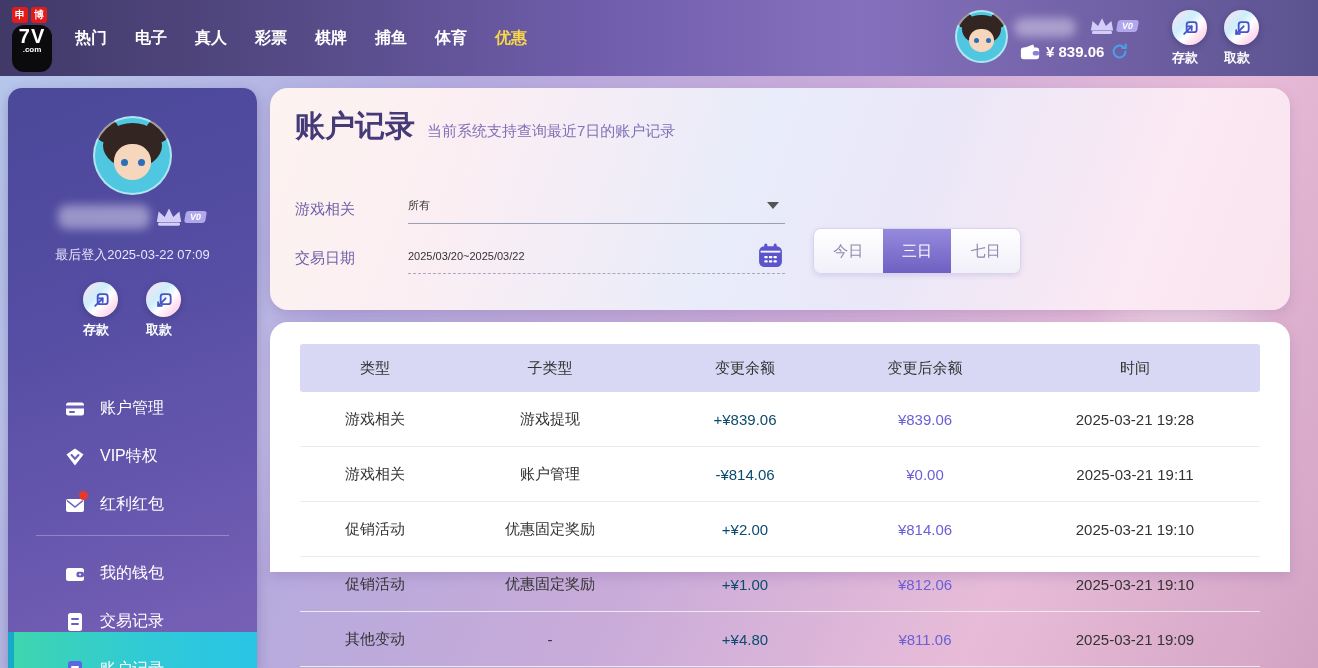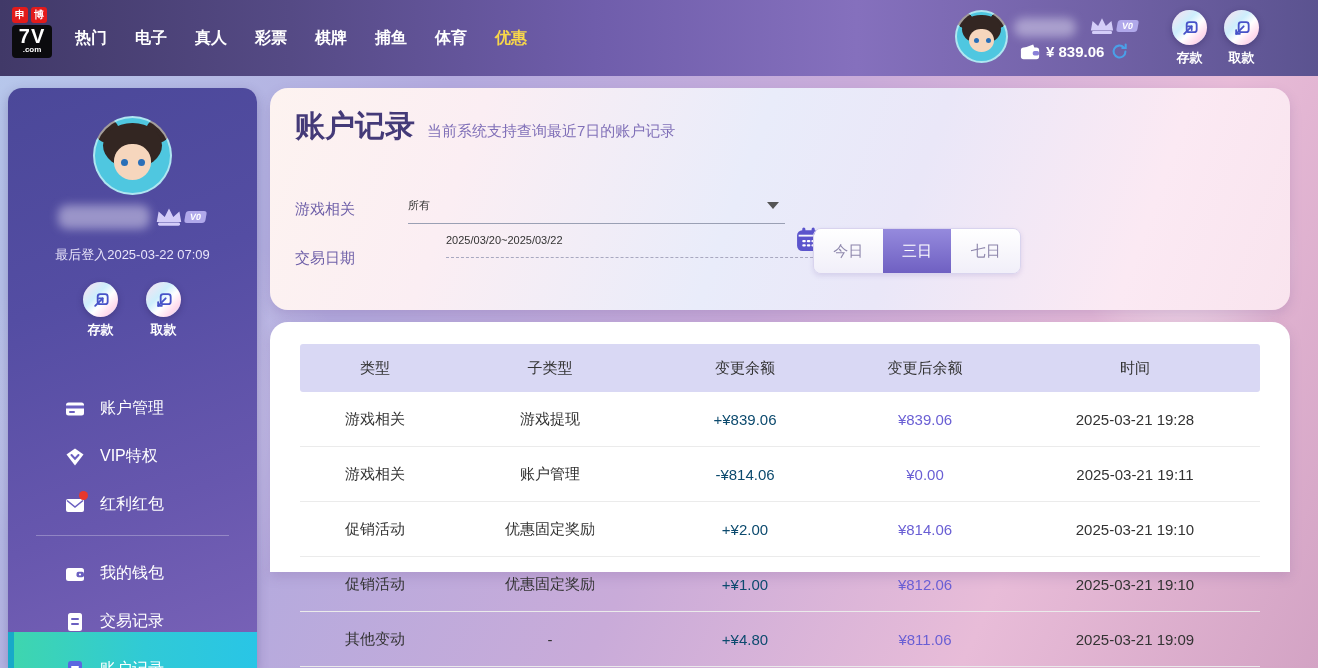--- a/index.html
+++ b/index.html
@@ -14,21 +14,21 @@
   }
   
   .navbar {
     position:absolute; left:0; top:0; width:1318px; height:76px;
     background:linear-gradient(90deg,#413968 0%,#554a85 22%,#6f5dab 45%,#8570bd 65%,#6f60a4 85%,#5b5390 100%);
   }
   .logo { position:absolute; left:12px; top:7px; width:58px; cursor:pointer; }
   .logo-top { display:flex; gap:3px; margin-bottom:2px; }
   .logo-badge { width:16px; height:16px; background:#e31b1b; border-radius:3px; color:#fff;
     font-size:10px; font-weight:bold; display:flex; align-items:center; justify-content:center; }
-  .logo-black { background:#0b0b0e; border-radius:4px; padding:1px 3px 4px; width:40px; text-align:center; }
+  .logo-black { background:#0b0b0e; border-radius:12px; padding:1px 3px 18px; width:40px; text-align:center; }
   .logo-main { color:#fff; font-weight:900; font-size:20px; line-height:20px; letter-spacing:1px; }
   .logo-sub  { color:#fff; font-weight:bold; font-size:8px; line-height:8px; }
   .nav-menu { position:absolute; left:61px; top:0; height:76px; display:flex; align-items:center; }
   .nav-item { color:#fff; font-size:16px; font-weight:bold; padding:0 14px; cursor:pointer; white-space:nowrap; }
   .nav-item.active { color:#f7d64a; }
   
   .avatar { border-radius:50%; overflow:hidden; position:relative;
     background:
       radial-gradient(circle at 16% 17%, #332622 0 13%, transparent 14%),
       radial-gradient(circle at 84% 17%, #332622 0 13%, transparent 14%),
@@ -44,21 +44,21 @@
   .nav-avatar .avatar-eyes { width:5px; height:5px; box-shadow:12px 0 0 #2a6fb8; }
   .blur-name { background:rgba(215,210,235,.55); filter:blur(5px); border-radius:9px; }
   .nav-name { position:absolute; left:1014px; top:18px; width:62px; height:19px; }
   .vip-wrap { display:flex; align-items:center; gap:1px; }
   .nav-vip { position:absolute; left:1088px; top:16px; cursor:pointer; }
   .vip-pill { background:#b0a8ea; color:#fff; font-size:9px; font-weight:bold; padding:1px 5px;
     border-radius:3px; transform:skewX(-10deg); display:inline-block; }
   .balance-row { position:absolute; left:1020px; top:42px; display:flex; align-items:center; gap:6px; }
   .balance-text { color:#fff; font-size:15px; font-weight:bold; }
   .refresh-icon { width:19px; height:19px; cursor:pointer; }
-  .round-btn { display:flex; flex-direction:column; align-items:center; cursor:pointer; position:absolute;font-family:Liberation Serif, serif; }
+  .round-btn { display:flex; flex-direction:column; align-items:flex-start; cursor:pointer; position:absolute;font-family:Liberation Serif, serif; }
   .round-circle { width:35px; height:35px; border-radius:50%;
     background:linear-gradient(135deg,#ffe0ee 0%,#cdeefc 38%,#ffffff 58%,#ffd9ec 80%,#bfe9f8 100%);
     box-shadow:0 2px 6px rgba(40,30,80,.35); display:flex; align-items:center; justify-content:center; }
   .round-label { color:#fff; font-size:13px; font-weight:bold; margin-top:4px; }
   .nav-deposit { left:1172px; top:10px; }
   .nav-withdraw { left:1224px; top:10px; }
   
   .sidebar { position:absolute; left:8px; top:88px; width:249px; height:580px;
     border-radius:14px 14px 0 0;
     background:linear-gradient(160deg,#4b4899 0%,#544da3 35%,#6757ae 70%,#7a63b8 100%);
@@ -90,21 +90,21 @@
     background:linear-gradient(110deg,#fdf3f0 0%,#fbeef3 20%,#e9ecfa 46%,#eae7f8 62%,#fbe9f3 84%,#f9e4ee 100%);
     box-shadow:0 5px 12px rgba(120,85,150,.22); }
   .title-row { position:absolute; left:25px; top:18px; display:flex; align-items:baseline; gap:12px; }
   .page-title { font-size:30px; font-weight:bold; color:#443a78; }
   .page-subtitle { font-size:15px; color:#8070b8; }
   .filter-label { position:absolute; left:25px; font-size:15px; color:#6e5fa8; }
   .lbl-type { top:112px; } .lbl-date { top:161px; }
   .field { position:absolute; left:138px; width:377px; height:36px; display:flex;
     align-items:center; cursor:pointer; }
   .field-type { top:100px; border-bottom:1px solid #9aa0b4; }
-  .field-date { top:134px; border-bottom:1px dashed #a8a8c0;margin-left:38px; }
+  .field-date { top:150px; border-bottom:1px dashed #a8a8c0; }
   .field-value { font-size:11px; color:#333; flex:1; }
   .caret-down { width:0; height:0; border-left:6px solid transparent; border-right:6px solid transparent;
     border-top:7px solid #555; margin-right:6px; }
   .calendar-icon { width:27px; height:27px; margin-right:1px; }
   .range-group { position:absolute; left:543px; top:140px; width:208px; height:46px; display:flex;
     border:1px solid #d9d4ee; border-radius:8px; overflow:hidden;
     box-shadow:0 2px 5px rgba(120,100,180,.18); }
   .range-btn { flex:1; display:flex; align-items:center; justify-content:center;
     font-size:15px; color:#8f88ad; cursor:pointer;
     background:linear-gradient(180deg,#ffffff 0%,#f1eff9 100%); }

